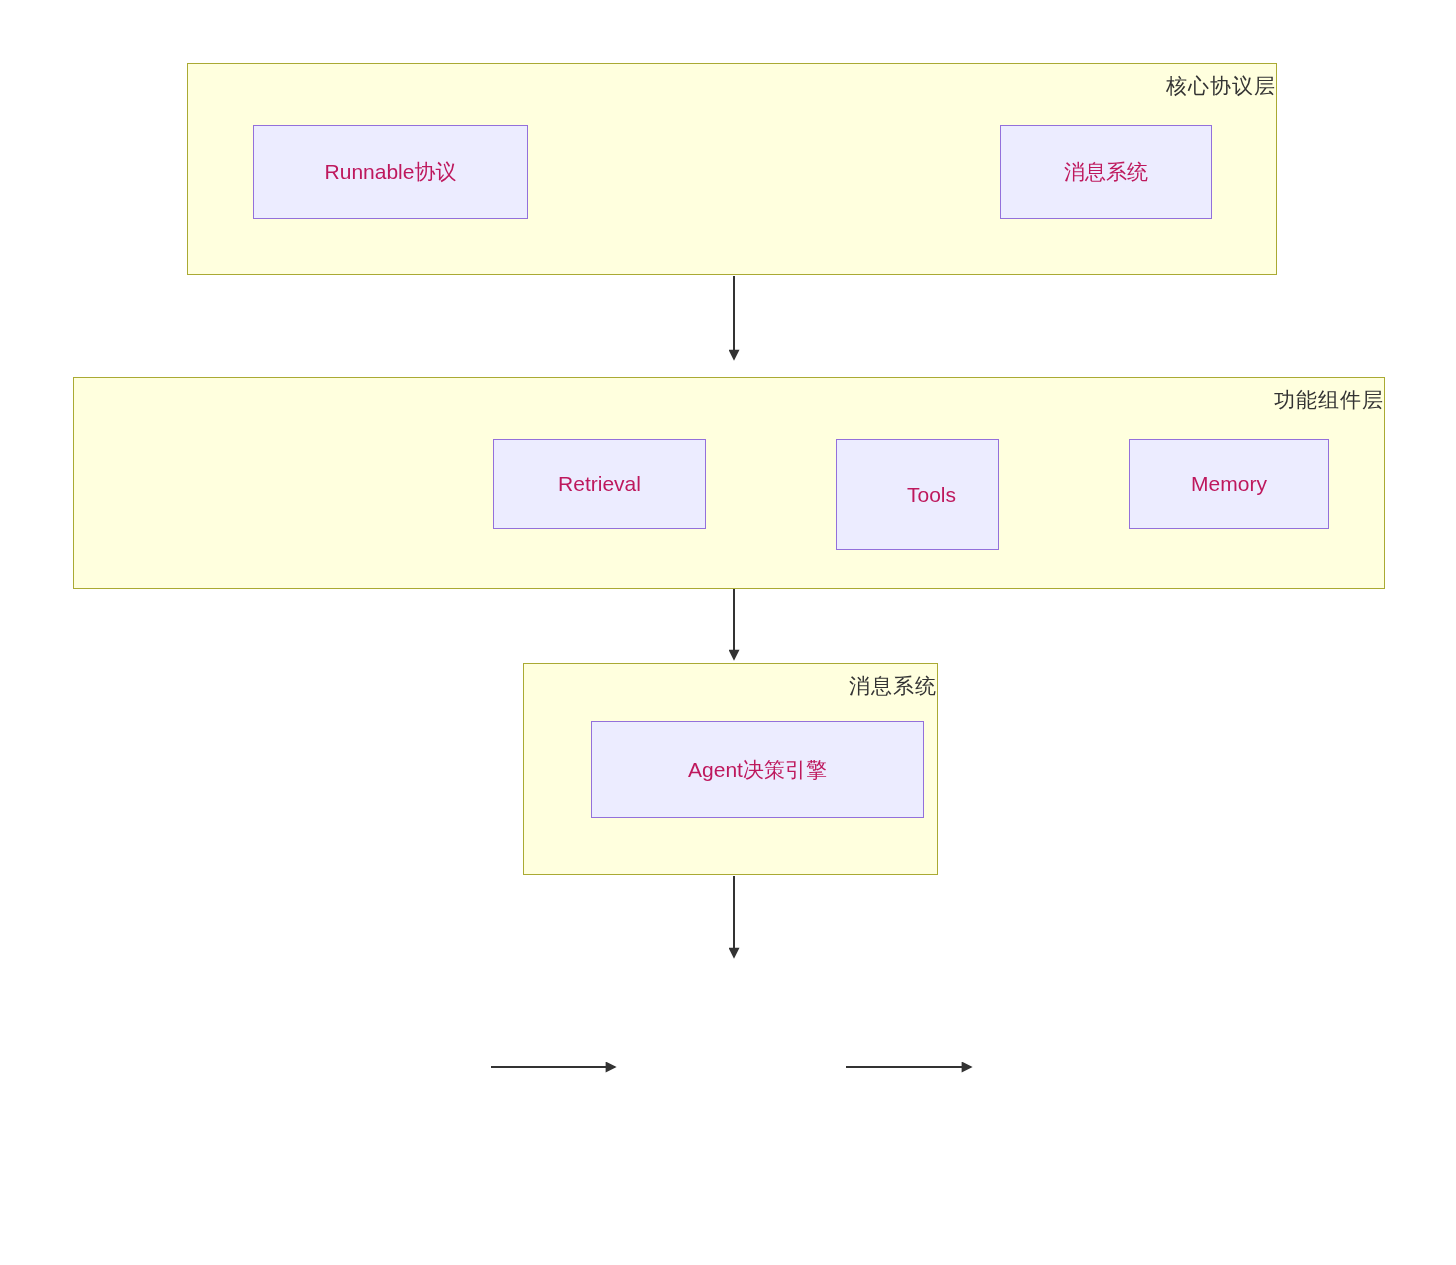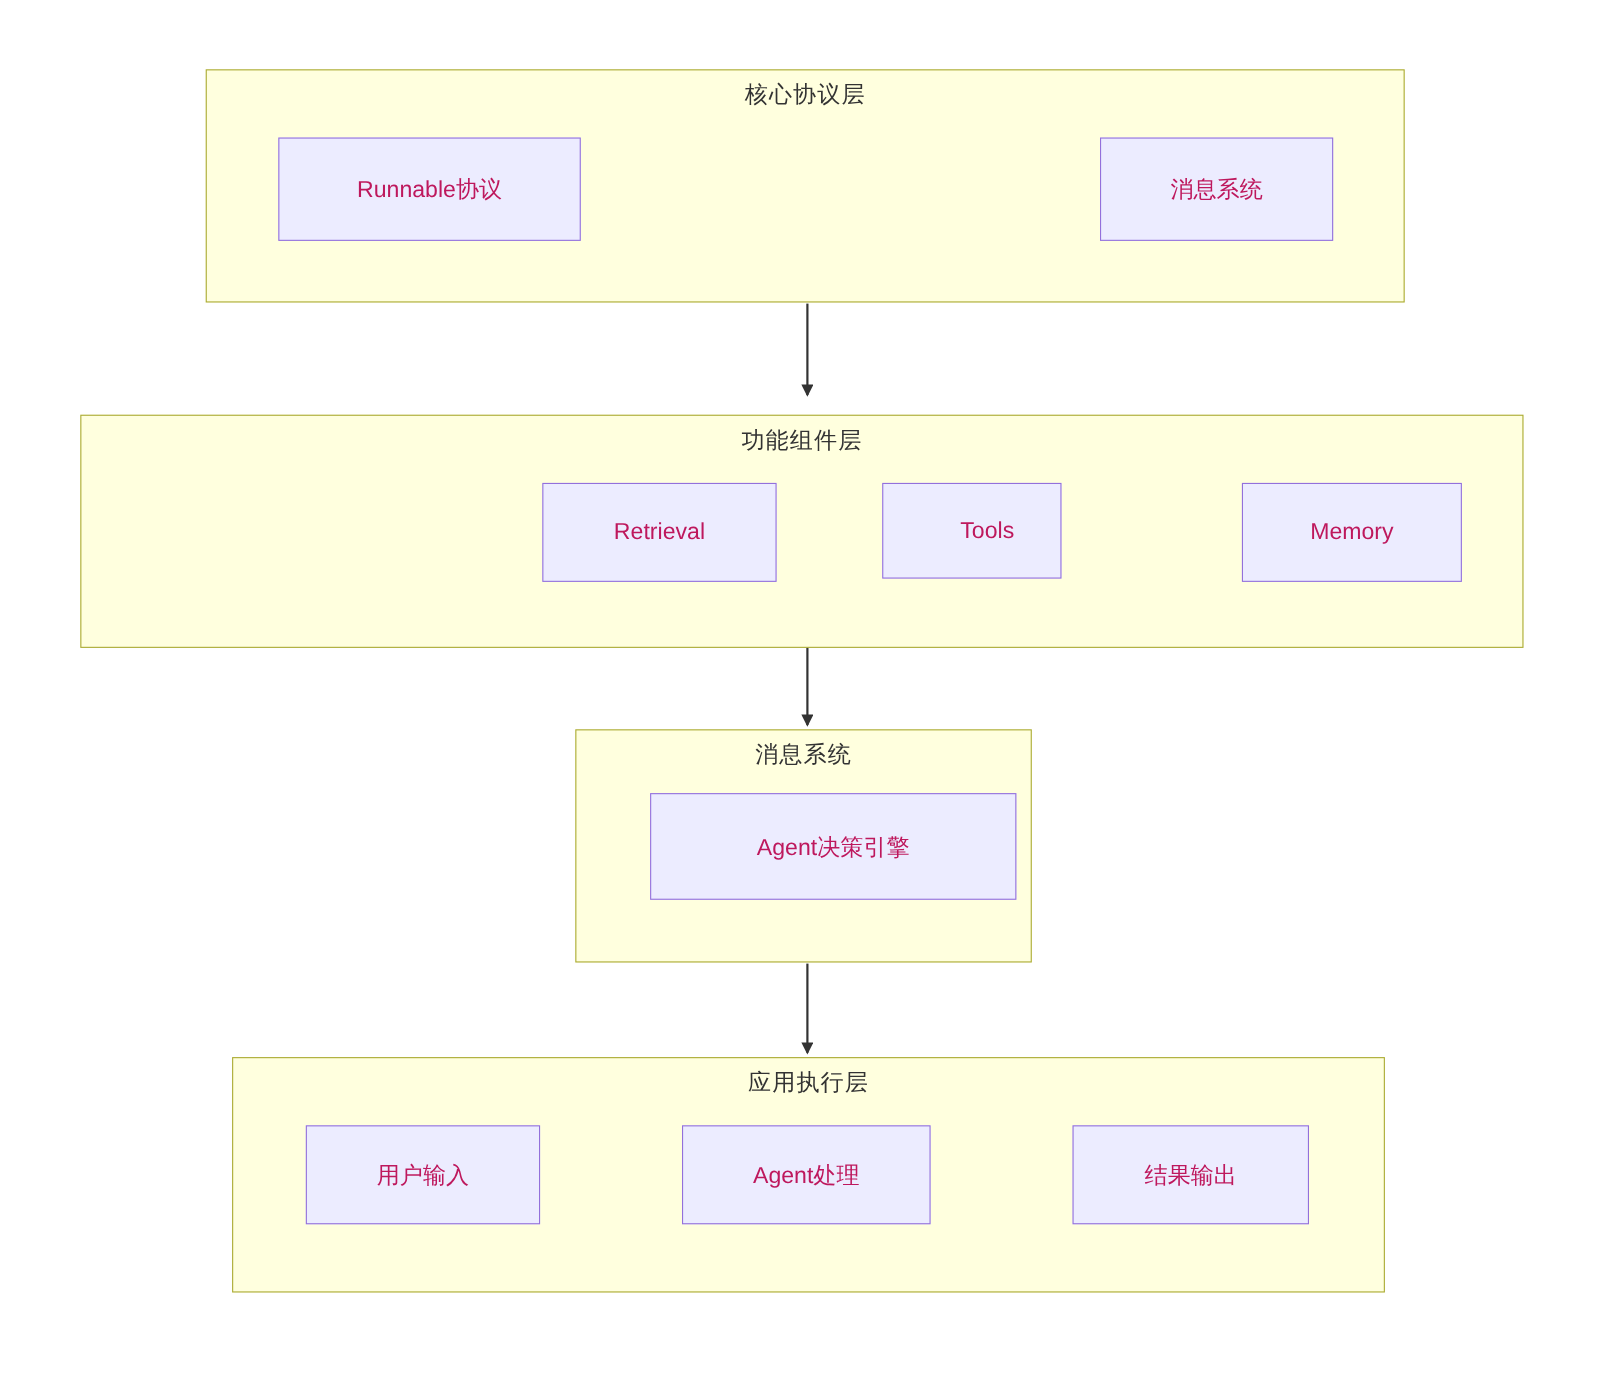--- a/index.html
+++ b/index.html
@@ -27,21 +27,21 @@
     position: absolute;
     background: #ffffde;
     border: 1px solid #aaaa33;
     box-sizing: border-box;
   }
   .cluster-title {
     position: absolute;
     top: 8px;
     left: 0;
     width: 100%;
-    text-align: center;
+    text-align: right;
     font-size: 21px;
     font-weight: 400;
     color: #333333;
     letter-spacing: 1px;
     font-family: Liberation Mono, monospace;
   }
   .node {
     position: absolute;
     background: #ECECFF;
     border: 1px solid #9370DB;
@@ -84,29 +84,23 @@
 
   <section class="cluster" style="left:187px; top:63px; width:1090px; height:212px;">
     <div class="cluster-title">核心协议层</div>
     <div class="node" style="left:65px; top:61px; width:275px; height:94px;">Runnable协议</div>
     <div class="node" style="left:812px; top:61px; width:212px; height:94px;">消息系统</div>
   </section>
 
   <section class="cluster" style="left:73px; top:363px; width:1312px; height:212px;margin-top:14px;">
     <div class="cluster-title">功能组件层</div>
     <div class="node" style="left:419px; top:61px; width:213px; height:90px;">Retrieval</div>
-    <div class="node" style="left:728px; top:61px; width:163px; height:87px;padding-left:28px;">Tools</div>
+    <div class="node" style="left:762px; top:61px; width:163px; height:111px;padding-left:28px;">Tools</div>
     <div class="node" style="left:1055px; top:61px; width:200px; height:90px;">Memory</div>
   </section>
 
   <section class="cluster" style="left:523px; top:663px; width:415px; height:212px;">
     <div class="cluster-title">消息系统</div>
     <div class="node" style="left:67px; top:57px; width:333px; height:97px;">Agent决策引擎</div>
   </section>
 
-  <section class="cluster" style="left:211px; top:961px; width:1048px; height:214px;">
-    <div class="cluster-title">应用执行层</div>
-    <div class="node" style="left:66px; top:61px; width:213px; height:90px;">用户输入</div>
-    <div class="node" style="left:408px; top:61px; width:226px; height:90px;">Agent处理</div>
-    <div class="node" style="left:763px; top:61px; width:215px; height:90px;">结果输出</div>
-  </section>
 
 </div>
 
 </body></html>

